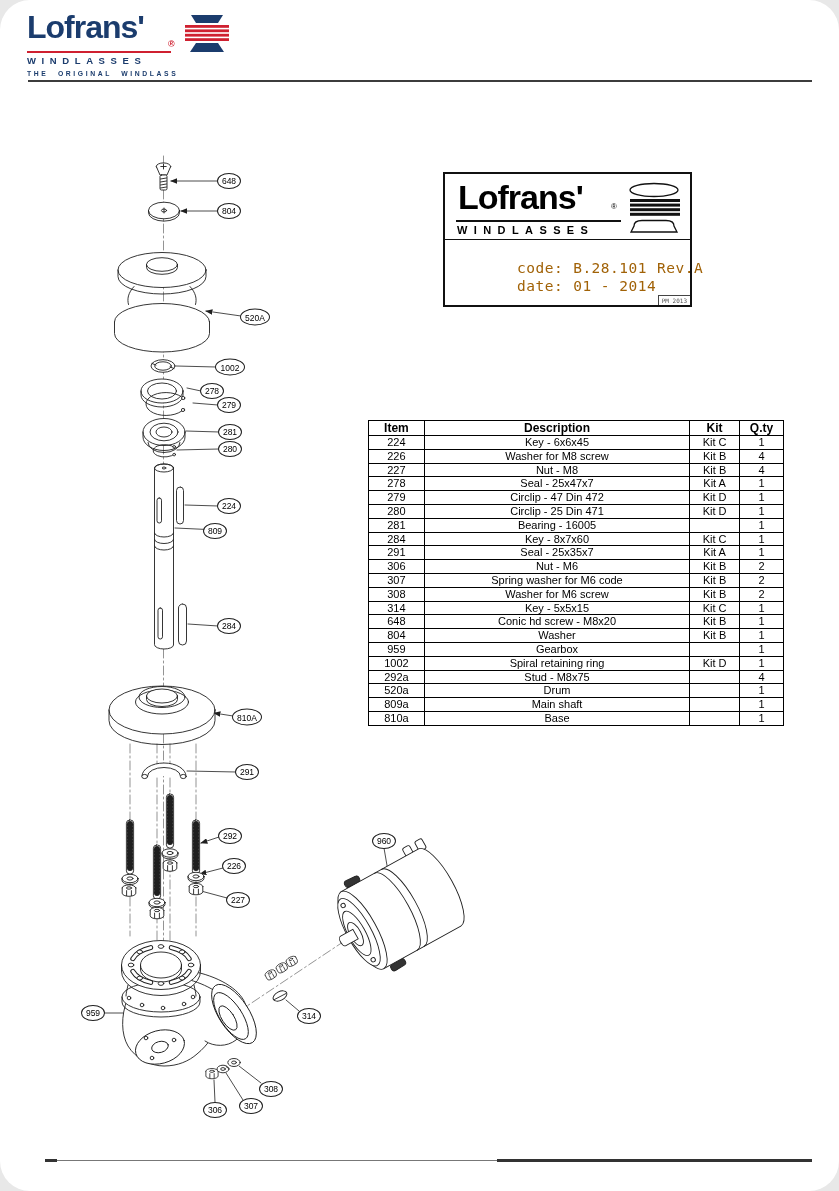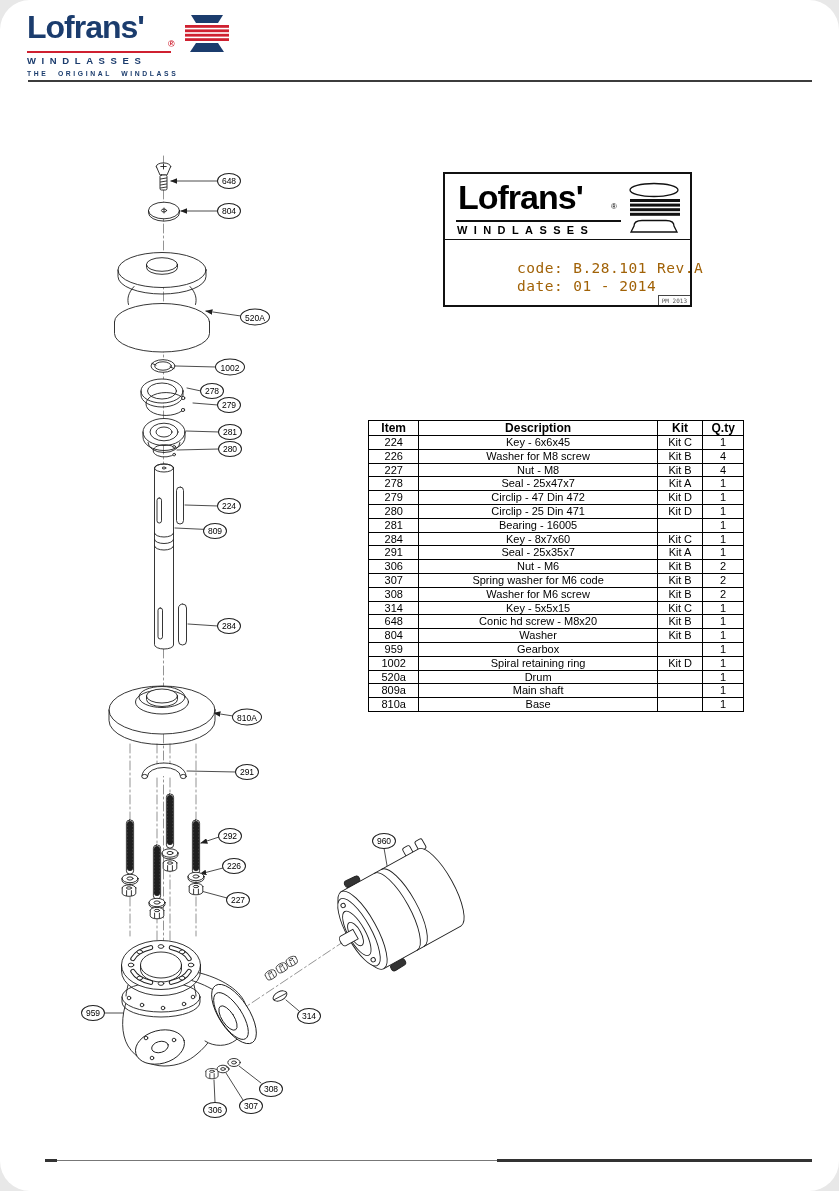--- a/index.html
+++ b/index.html
@@ -33,21 +33,21 @@
   .tb-code,.tb-date{position:absolute;left:24px;font-family:"DejaVu Sans Mono",monospace;
           font-size:14.5px;color:#a16207;letter-spacing:.5px;white-space:nowrap;margin-left:48px;}
   .tb-code{top:86px;}
   .tb-date{top:104px;}
   .tb-val{margin-left:10px;}
   .tb-rev{margin-left:10px;}
   .tb-stamp{position:absolute;right:0;bottom:0;border-left:1px solid #444;border-top:1px solid #444;
             font-size:6px;color:#555;padding:1px 3px;font-family:"DejaVu Sans Mono",monospace;}
 
   
-  .parts-table{position:absolute;left:368px;top:420px;width:376px;border-collapse:collapse;
+  .parts-table{position:absolute;left:368px;top:420px;width:416px;border-collapse:collapse;
                background:#fff;}
   .parts-table th,.parts-table td{border:1.6px solid #000;text-align:center;padding:0 2px;
                font-size:11px;height:12.8px;line-height:12.8px;white-space:nowrap;
                overflow:hidden;color:#000;}
   .parts-table th{font-size:12px;font-weight:bold;height:14px;line-height:14px;}
 
   
   .diagram-svg{position:absolute;left:0;top:0;}
   .callout{position:absolute;transform:translate(-50%,-50%);border:1px solid #1f1f1f;
            border-radius:50%;background:#fff;display:flex;align-items:center;justify-content:center;
@@ -499,20 +499,26 @@
           <td></td>
           <td>1</td>
         </tr>
         <tr>
           <td>1002</td>
           <td>Spiral retaining ring</td>
           <td>Kit D</td>
           <td>1</td>
         </tr>
         <tr>
+          <td>292a</td>
+          <td>Stud - M8x75</td>
+          <td></td>
+          <td>4</td>
+        </tr>
+        <tr>
           <td>520a</td>
           <td>Drum</td>
           <td></td>
           <td>1</td>
         </tr>
         <tr>
           <td>809a</td>
           <td>Main shaft</td>
           <td></td>
           <td>1</td>

